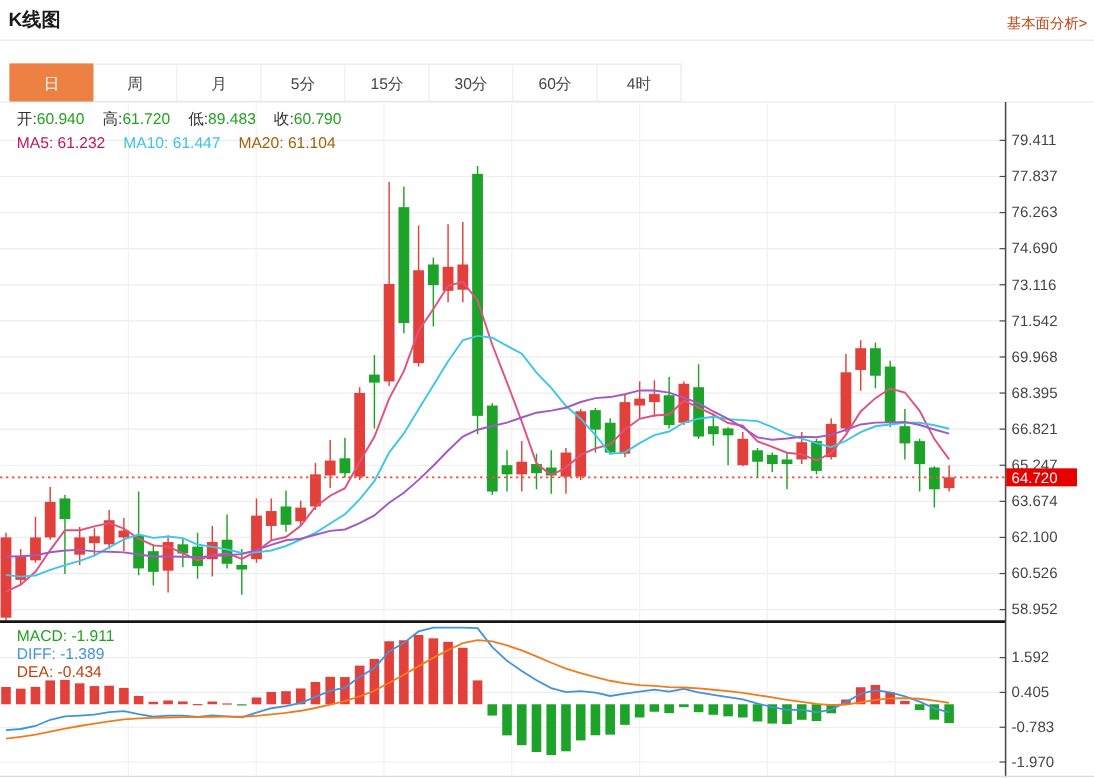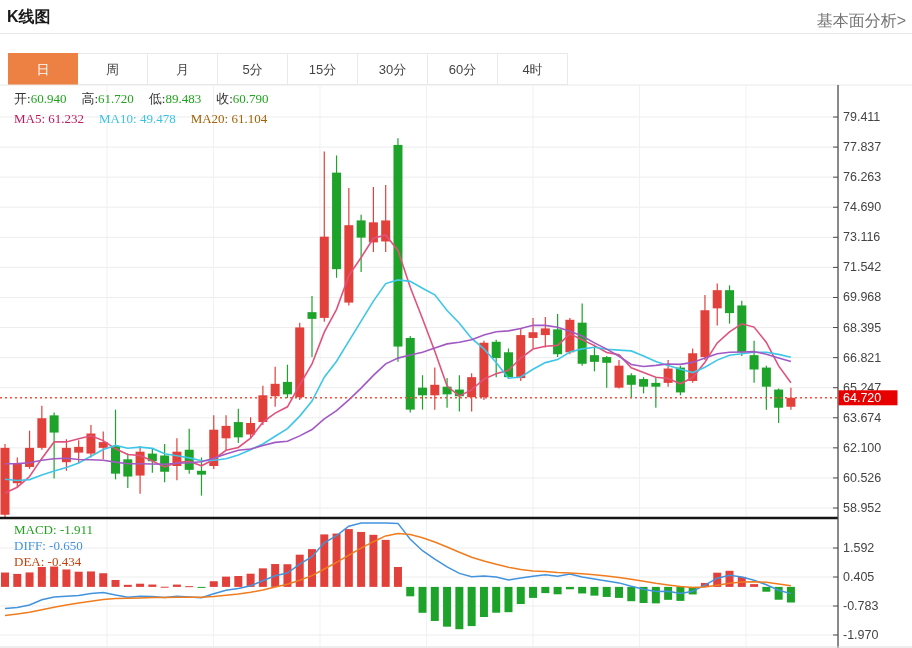--- a/index.html
+++ b/index.html
@@ -1,29 +1,29 @@
 <!DOCTYPE html>
 <html><head>
 <meta charset="utf-8">
 <style>
   html,body{margin:0;padding:0;background:#fff;}
   body{width:912px;height:648px;position:relative;overflow:hidden;
        font-family:"Liberation Sans","DejaVu Sans",sans-serif;}
   .hd-title{position:absolute;left:7px;top:7px;font-size:16px;font-weight:bold;color:#1a1a1a;margin:0;}
-  .flink{position:absolute;right:6px;top:11px;font-size:16px;color:#737373;text-decoration:none;cursor:pointer;}
+  .flink{position:absolute;right:6px;top:11px;font-size:12px;color:#c2410c;text-decoration:none;cursor:pointer;}
   .divider{position:absolute;left:0;top:33px;width:912px;height:1px;background:#e8e8e8;}
   .tabbar{position:absolute;left:8px;top:53px;display:flex;}
   .tab{width:70px;height:32px;line-height:32px;text-align:center;font-size:13px;color:#454545;
        background:#fff;border-top:1px solid #e9e9e9;border-bottom:1px solid #e9e9e9;
        border-right:1px solid #e9e9e9;box-sizing:border-box;cursor:pointer;}
   .tab:first-child{border-left:1px solid #e9e9e9;}
   .tab.active{background:#ed8144;border-color:#ed8144;color:#fff;}
   #chart{position:absolute;left:0;top:0;}
   .legend{position:absolute;left:14px;font-size:13px;display:flex;white-space:nowrap;}
-  .legend .item{margin-right:15px;font-family:Liberation Serif, serif;}
+  .legend .item{margin-right:15px;}
   .lab{color:#333;}
   .grn{color:#21a21f;}
   .ma5{color:#be185d;}
   .ma10{color:#3bc2e5;}
   .ma20{color:#a16207;}
   .dif{color:#4193de;}
   .dea{color:#c2410c;}
   .l1{top:90px;}
   .l2{top:111px;}
   .l3{top:522px;flex-direction:column;}
@@ -342,22 +342,22 @@
 
   <div class="legend l1">
     <span class="item"><span class="lab">开:</span><span class="grn">60.940</span></span>
     <span class="item"><span class="lab">高:</span><span class="grn">61.720</span></span>
     <span class="item"><span class="lab">低:</span><span class="grn">89.483</span></span>
     <span class="item"><span class="lab">收:</span><span class="grn">60.790</span></span>
   </div>
 
   <div class="legend l2">
     <span class="item ma5"><span>MA5:</span> <span>61.232</span></span>
-    <span class="item ma10"><span>MA10:</span> <span>49.478</span></span>
+    <span class="item ma10"><span>MA10:</span> <span>61.447</span></span>
     <span class="item ma20"><span>MA20:</span> <span>61.104</span></span>
   </div>
 
   <div class="legend l3">
     <span class="item grn"><span>MACD:</span> <span>-1.911</span></span>
-    <span class="item dif"><span>DIFF:</span> <span>-0.650</span></span>
+    <span class="item dif"><span>DIFF:</span> <span>-1.389</span></span>
     <span class="item dea"><span>DEA:</span> <span>-0.434</span></span>
   </div>
 </div>
 
 </body></html>

